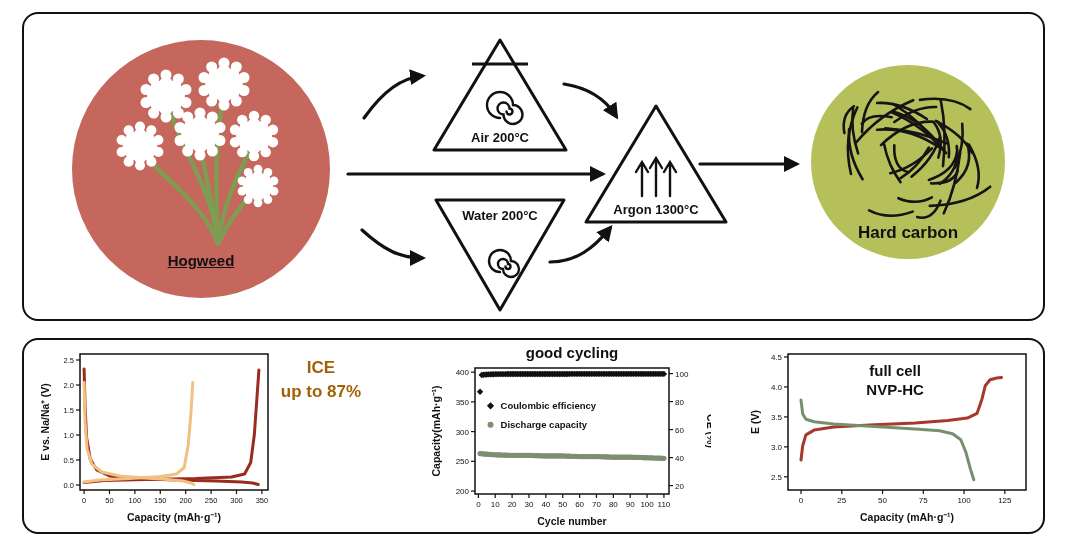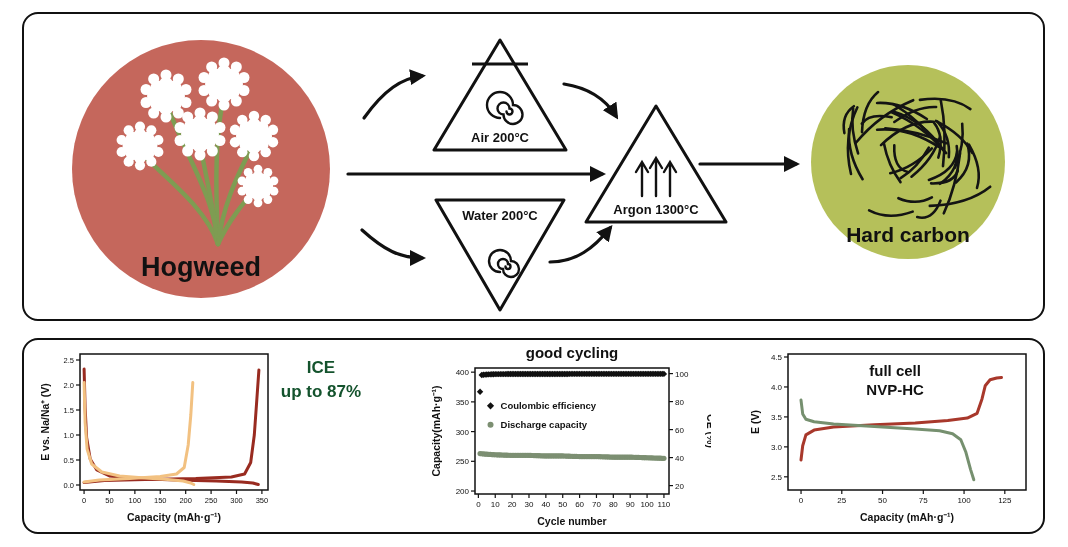--- a/index.html
+++ b/index.html
@@ -4,26 +4,26 @@
 <style>
   html,body{margin:0;padding:0;background:#fff;font-family:"Liberation Sans",sans-serif;}
   .stage{position:relative;width:1068px;height:547px;background:#fff;overflow:hidden;}
   .panel{position:absolute;background:#fff;border:2.5px solid #111;border-radius:16px;}
   .panel.top{left:22px;top:12px;width:1019px;height:305px;}
   .panel.bottom{left:22px;top:338px;width:1019px;height:192px;}
   .circle{position:absolute;border-radius:50%;}
   .circle.hogweed{left:48px;top:26px;width:258px;height:258px;background:var(--hogweed,#c5675c);}
   .circle.hardcarbon{left:787px;top:51px;width:194px;height:194px;background:var(--hard_carbon,#b5c05a);}
   .circle-label{position:absolute;left:0;width:100%;text-align:center;font-weight:bold;color:#111;}
-  .hogweed .circle-label{top:212px;font-size:27px;}
-  .hardcarbon .circle-label{top:158px;font-size:21px;}
+  .hogweed .circle-label{top:212px;font-size:15px;text-decoration:underline;}
+  .hardcarbon .circle-label{top:158px;font-size:17px;}
   .abs{position:absolute;}
   svg text{font-family:"Liberation Sans",sans-serif;}
   .tri-label{font-weight:bold;font-size:13px;fill:#111;}
-  .result-text{position:absolute;width:150px;text-align:center;font-weight:bold;font-size:17px;line-height:24px;color:#14532d;}
+  .result-text{position:absolute;width:150px;text-align:center;font-weight:bold;font-size:17px;line-height:24px;color:#a16207;}
   #ice-text{left:222px;top:16px;}
   #cap-text{left:222px;top:86px;}
 </style>
 </head>
 <body>
 
 <div class="stage">
 
   <section class="panel top">
 

